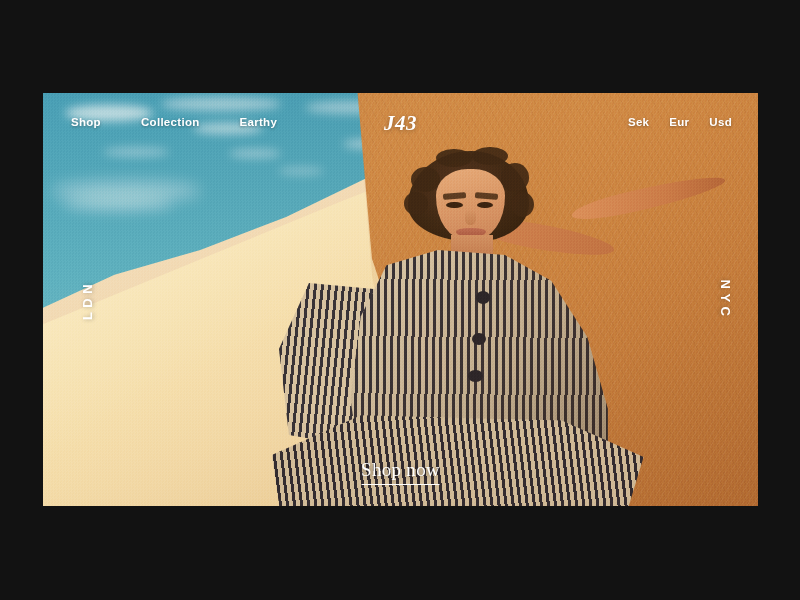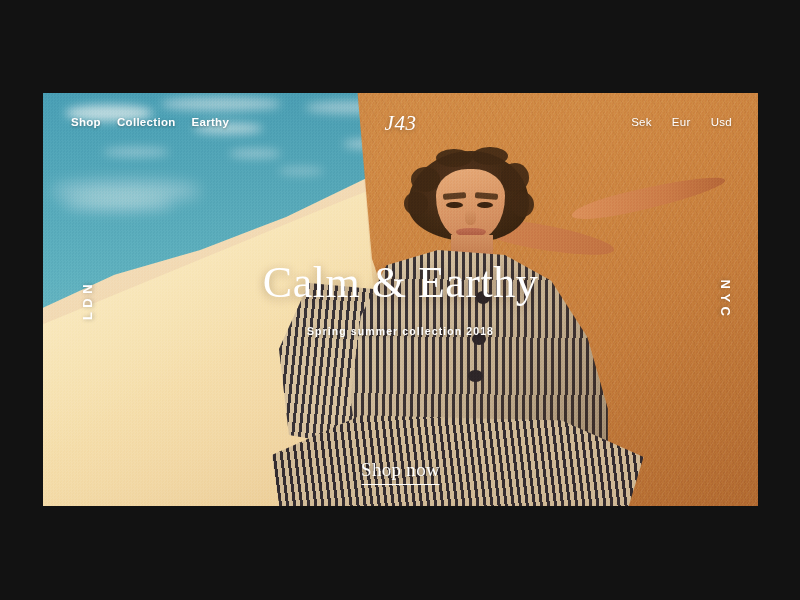--- a/index.html
+++ b/index.html
@@ -212,21 +212,21 @@
     background-image:
       repeating-conic-gradient(from 0deg at 50% 50%, rgba(255,255,255,.2) 0deg 2deg, rgba(0,0,0,.2) 2deg 4deg);
     background-size:3px 3px;
     mix-blend-mode:overlay;
   }
 
   
   .nav {
     position:absolute;
     left:28px; top:23px;
-    display:flex; gap:16px;
+    display:flex; gap:40px;
     z-index:20;
   }
   .nav a {
     color:#fff;
     font-size:11.5px;
     font-weight:bold;
     letter-spacing:.3px;
     text-decoration:none;
     text-shadow:0 1px 3px rgba(0,0,0,.35);
     cursor:pointer;
@@ -237,32 +237,33 @@
     left:50%; top:18px;
     transform:translateX(-50%);
     z-index:20;
     color:#fff;
     font-family:"Liberation Serif", serif;
     font-style:italic;
     font-size:21px;
     letter-spacing:.5px;
     text-shadow:0 1px 4px rgba(0,0,0,.3);
     cursor:pointer;
+    font-weight:bold;
   }
 
   .currency {
     position:absolute;
     right:26px; top:23px;
     display:flex; gap:20px;
     z-index:20;
   }
   .currency span {
     color:#fff;
     font-size:11.5px;
-    font-weight:normal;
+    font-weight:bold;
     letter-spacing:.3px;
     text-shadow:0 1px 3px rgba(0,0,0,.35);
     cursor:pointer;
   }
 
   .side-label {
     position:absolute;
     z-index:20;
     color:#fff;
     font-size:13px;
@@ -380,20 +381,16 @@
 
   <div class="currency">
     <span>Sek</span>
     <span>Eur</span>
     <span>Usd</span>
   </div>
 
   <div class="side-label side-left">LDN</div>
   <div class="side-label side-right">NYC</div>
 
-  <div class="headline-wrap">
-    <h1 class="headline">Calm &amp; Earthy</h1>
-    <div class="subhead">Spring summer collection 2018</div>
-  </div>
 
   <a class="cta">Shop now</a>
 
 </div>
 
 </body></html>

